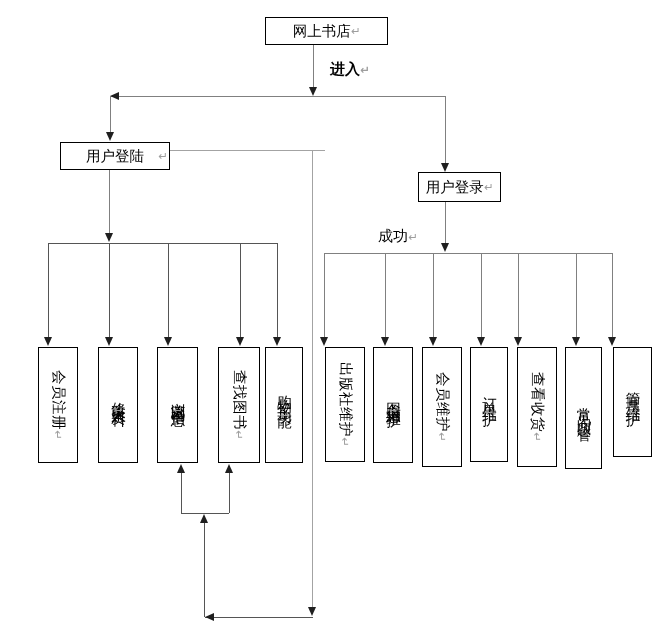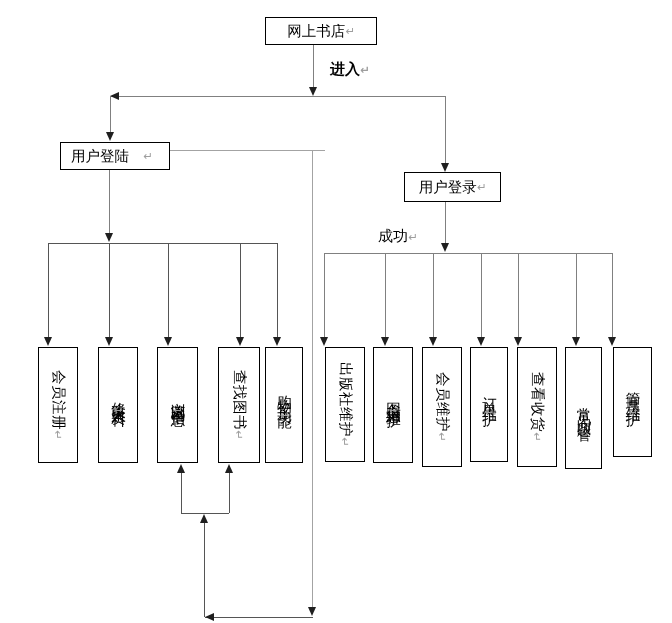--- a/index.html
+++ b/index.html
@@ -7,21 +7,21 @@
     position:relative;width:672px;height:623px;background:#ffffff;
     font-family:"DejaVu Sans",sans-serif;overflow:hidden;
   }
   
   .box{
     position:absolute;border:1px solid #000;background:#fff;box-sizing:border-box;
     color:#000;font-size:14.5px;
   }
   .hbox{display:flex;align-items:center;}
   .hbox.center{justify-content:center;}
-  .hbox.padleft{padding-left:10px;gap:14px;}
+  .hbox.padleft{padding-left:25px;gap:14px;}
   
   .vbox{display:flex;align-items:center;justify-content:center;}
   .vtext{writing-mode:vertical-rl;}
   .vbox.upright .vtext{text-orientation:upright;letter-spacing:5px;}
   .vbox.upright.tight .vtext{letter-spacing:2px;}
   .vbox.rotated .vtext{text-orientation:sideways;letter-spacing:0.5px;}
   .mark{color:#9e9e9e;font-size:11.5px;}
   
   .hl{position:absolute;height:1px;background:#808080;}
   .vl{position:absolute;width:1px;background:#808080;}
@@ -98,31 +98,31 @@
   <div class="ar up" style="left:200px;top:514px;"></div>
   <div class="hl dk" style="left:181px;top:513px;width:48px;"></div>
   <div class="vl dk" style="left:181px;top:470px;height:43px;"></div>
   <div class="ar up" style="left:177px;top:464px;"></div>
   <div class="vl dk" style="left:229px;top:470px;height:43px;"></div>
   <div class="ar up" style="left:225px;top:464px;"></div>
 
   <div class="edge-label" style="left:330px;top:60px;font-weight:bold;"><span>进入</span><span class="mark">↵</span></div>
   <div class="edge-label" style="left:378px;top:227px;"><span>成功</span><span class="mark">↵</span></div>
 
-  <div class="box hbox center" style="left:265px;top:17px;width:112px;height:28px;">
+  <div class="box hbox center" style="left:265px;top:17px;width:123px;height:28px;">
       <span>网上书店</span>
       <span class="mark">↵</span>
     </div>
 
   <div class="box hbox padleft" style="left:60px;top:142px;width:110px;height:28px;">
       <span>用户登陆</span>
       <span class="mark">↵</span>
     </div>
 
-  <div class="box hbox center" style="left:404px;top:172px;width:97px;height:30px;">
+  <div class="box hbox center" style="left:418px;top:172px;width:83px;height:30px;">
       <span>用户登录</span>
       <span class="mark">↵</span>
     </div>
 
   <div class="box vbox rotated" style="left:38px;top:347px;width:40px;height:116px;">
       <span class="vtext"><span>会员注册</span><span class="mark">↵</span></span>
     </div>
 
   <div class="box vbox upright tight" style="left:98px;top:347px;width:40px;height:116px;">
       <span class="vtext"><span>修改个人资料</span><span class="mark">↵</span></span>

